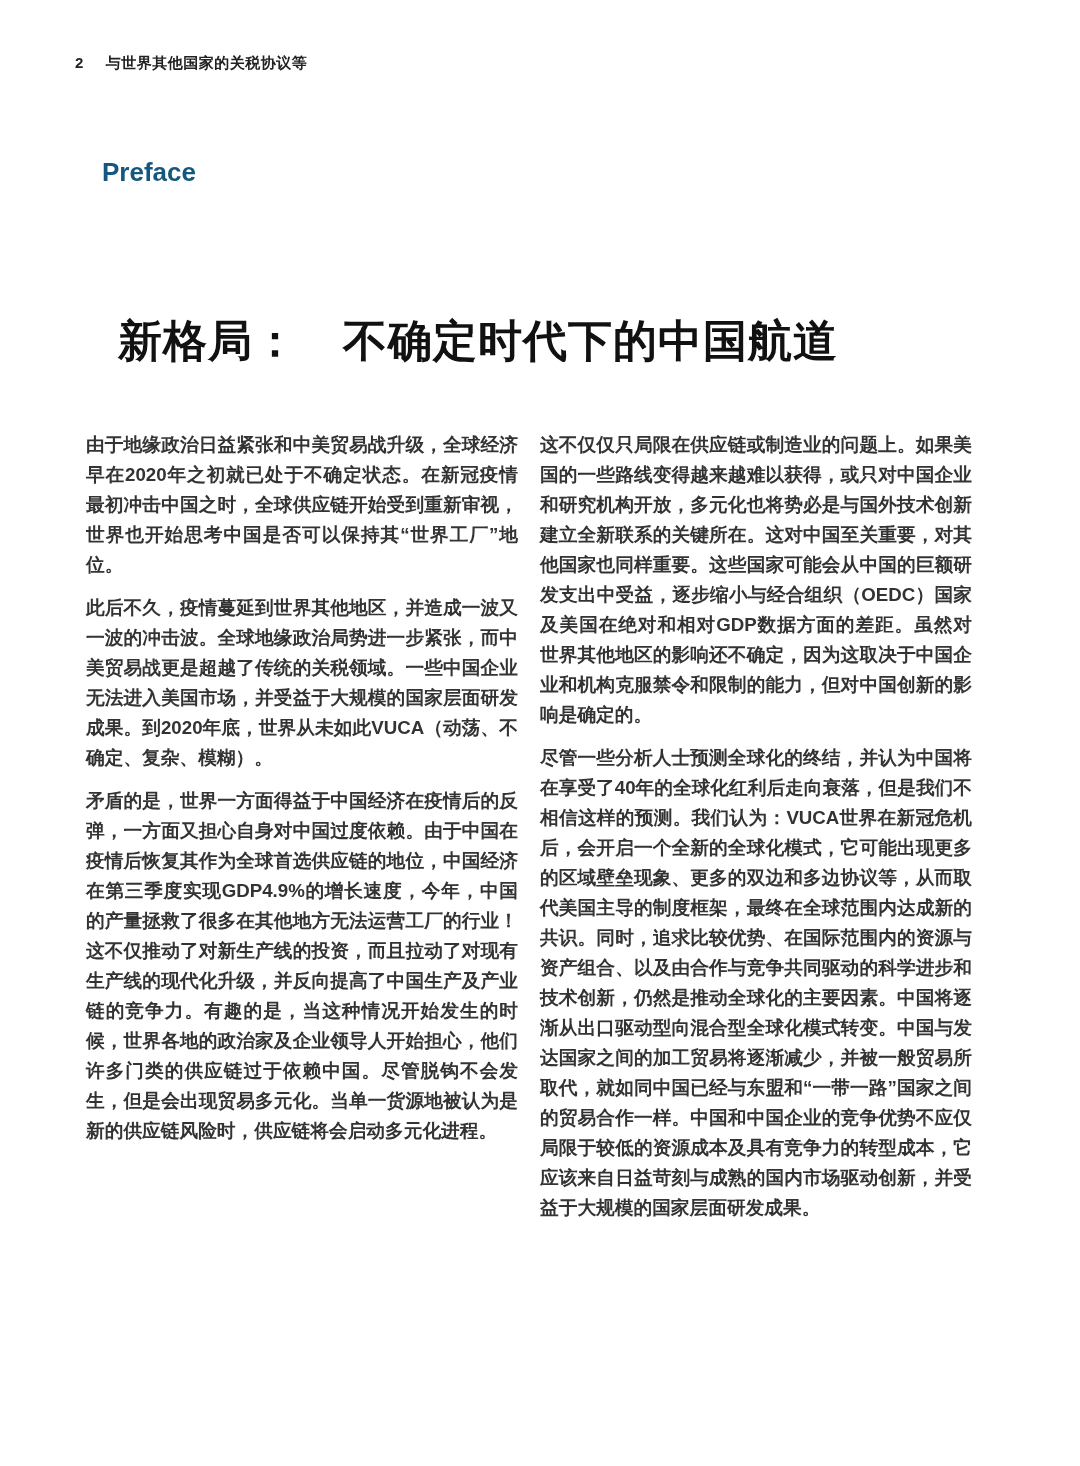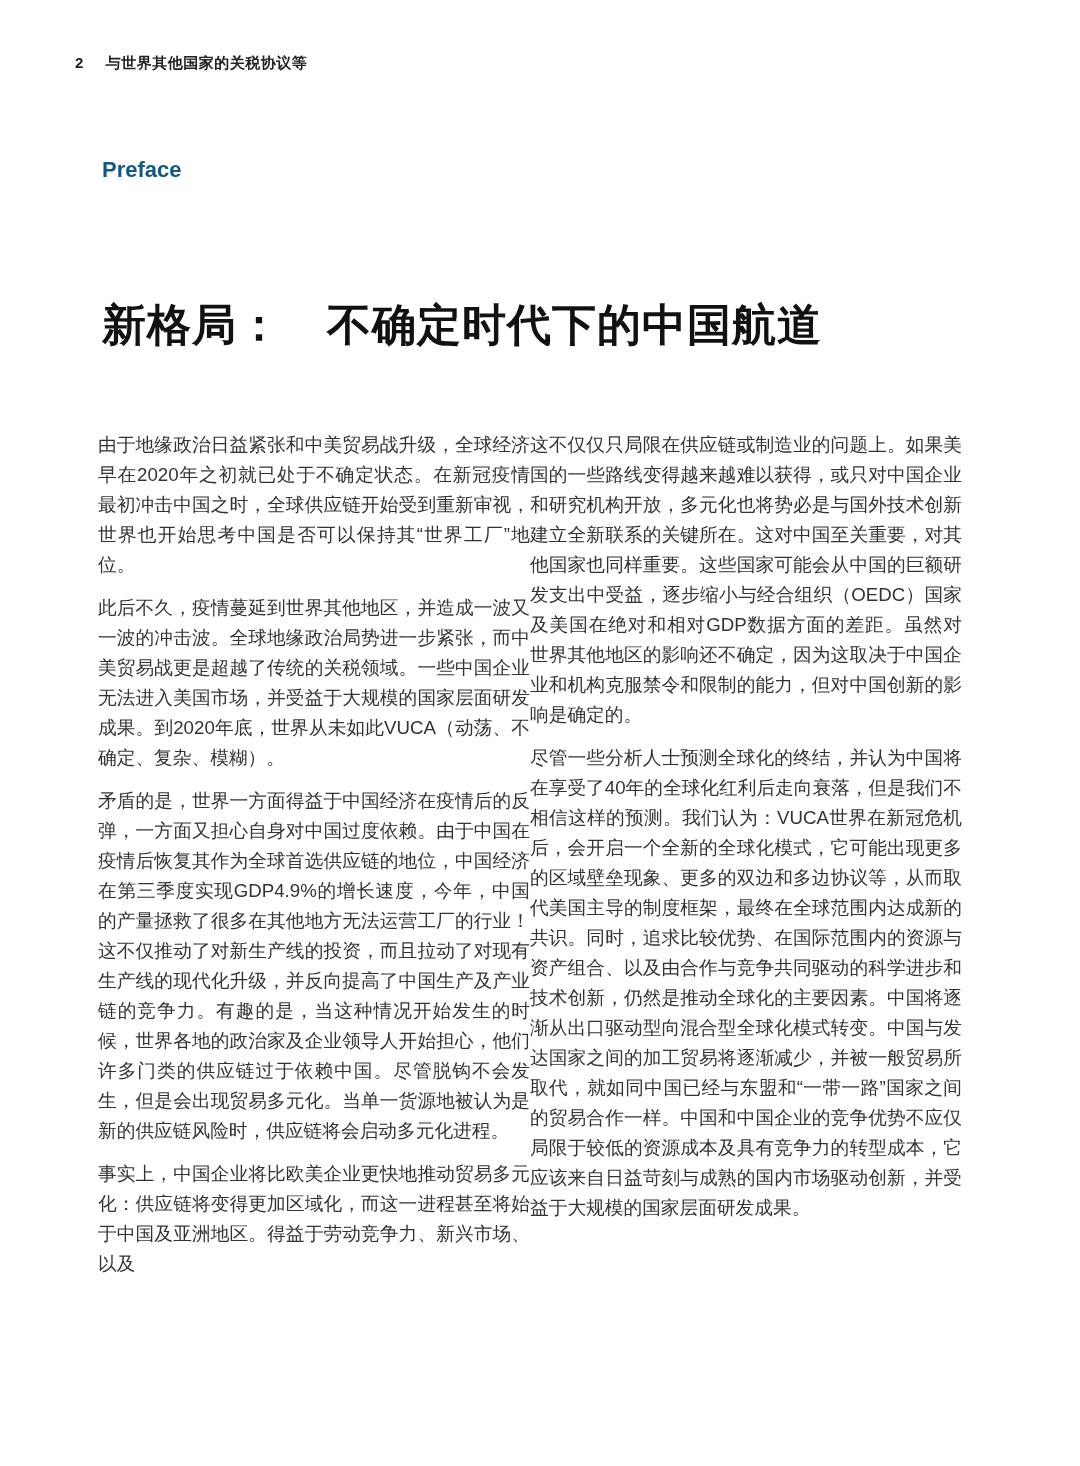--- a/index.html
+++ b/index.html
@@ -36,43 +36,45 @@
   }
   .title-zh {
     font-size: 58px;
     font-weight: bold;
     line-height: 1.12;
     color: var(--accent);
     letter-spacing: 2px;
     margin: 0;
   }
   .title-en {
-    font-size: 22px;
+    font-size: 26px;
     font-weight: bold;
     line-height: 1.1;
     color: var(--accent);
     margin: 6px 0 0 0;
   }
   .headline {
     position: absolute;
     top: 300px;
     left: 102px;
     width: 920px;
     font-size: 44px;
     font-weight: bold;
     line-height: 1.15;
     color: #111;
     letter-spacing: 1px;
-    margin: 0;
+    margin: 16px;
   }
   .columns {
     position: absolute;
     top: 430px;
-    left: 98px;
+    left: 86px;
     display: flex;
+    gap: 22px;
+    font-weight: bold;
   }
   .col {
     width: 432px;
   }
   .col p {
     margin: 0 0 13px 0;
     font-size: 18.7px;
     line-height: 30px;
     text-align: justify;
     text-justify: inter-ideograph;
@@ -95,21 +97,20 @@
     <h2 class="title-en">Preface</h2>
   </div>
 
   <h3 class="headline">新格局：　不确定时代下的中国航道</h3>
 
   <div class="columns">
     <div class="col">
         <p>由于地缘政治日益紧张和中美贸易战升级，全球经济早在2020年之初就已处于不确定状态。在新冠疫情最初冲击中国之时，全球供应链开始受到重新审视，世界也开始思考中国是否可以保持其“世界工厂”地位。</p>
         <p>此后不久，疫情蔓延到世界其他地区，并造成一波又一波的冲击波。全球地缘政治局势进一步紧张，而中美贸易战更是超越了传统的关税领域。一些中国企业无法进入美国市场，并受益于大规模的国家层面研发成果。到2020年底，世界从未如此VUCA（动荡、不确定、复杂、模糊）。</p>
         <p>矛盾的是，世界一方面得益于中国经济在疫情后的反弹，一方面又担心自身对中国过度依赖。由于中国在疫情后恢复其作为全球首选供应链的地位，中国经济在第三季度实现GDP4.9%的增长速度，今年，中国的产量拯救了很多在其他地方无法运营工厂的行业！这不仅推动了对新生产线的投资，而且拉动了对现有生产线的现代化升级，并反向提高了中国生产及产业链的竞争力。有趣的是，当这种情况开始发生的时候，世界各地的政治家及企业领导人开始担心，他们许多门类的供应链过于依赖中国。尽管脱钩不会发生，但是会出现贸易多元化。当单一货源地被认为是新的供应链风险时，供应链将会启动多元化进程。</p>
-        <p>事实上，中国企业将比欧美企业更快地推动贸易多元化：供应链将变得更加区域化，而这一进程甚至将始于中国及亚洲地区。得益于劳动竞争力、新兴市场、以及</p>
       </div>
     <div class="col">
         <p>这不仅仅只局限在供应链或制造业的问题上。如果美国的一些路线变得越来越难以获得，或只对中国企业和研究机构开放，多元化也将势必是与国外技术创新建立全新联系的关键所在。这对中国至关重要，对其他国家也同样重要。这些国家可能会从中国的巨额研发支出中受益，逐步缩小与经合组织（OEDC）国家及美国在绝对和相对GDP数据方面的差距。虽然对世界其他地区的影响还不确定，因为这取决于中国企业和机构克服禁令和限制的能力，但对中国创新的影响是确定的。</p>
         <p>尽管一些分析人士预测全球化的终结，并认为中国将在享受了40年的全球化红利后走向衰落，但是我们不相信这样的预测。我们认为：VUCA世界在新冠危机后，会开启一个全新的全球化模式，它可能出现更多的区域壁垒现象、更多的双边和多边协议等，从而取代美国主导的制度框架，最终在全球范围内达成新的共识。同时，追求比较优势、在国际范围内的资源与资产组合、以及由合作与竞争共同驱动的科学进步和技术创新，仍然是推动全球化的主要因素。中国将逐渐从出口驱动型向混合型全球化模式转变。中国与发达国家之间的加工贸易将逐渐减少，并被一般贸易所取代，就如同中国已经与东盟和“一带一路”国家之间的贸易合作一样。中国和中国企业的竞争优势不应仅局限于较低的资源成本及具有竞争力的转型成本，它应该来自日益苛刻与成熟的国内市场驱动创新，并受益于大规模的国家层面研发成果。</p>
       </div>
   </div>
 
 </div>
 
 </body></html>

